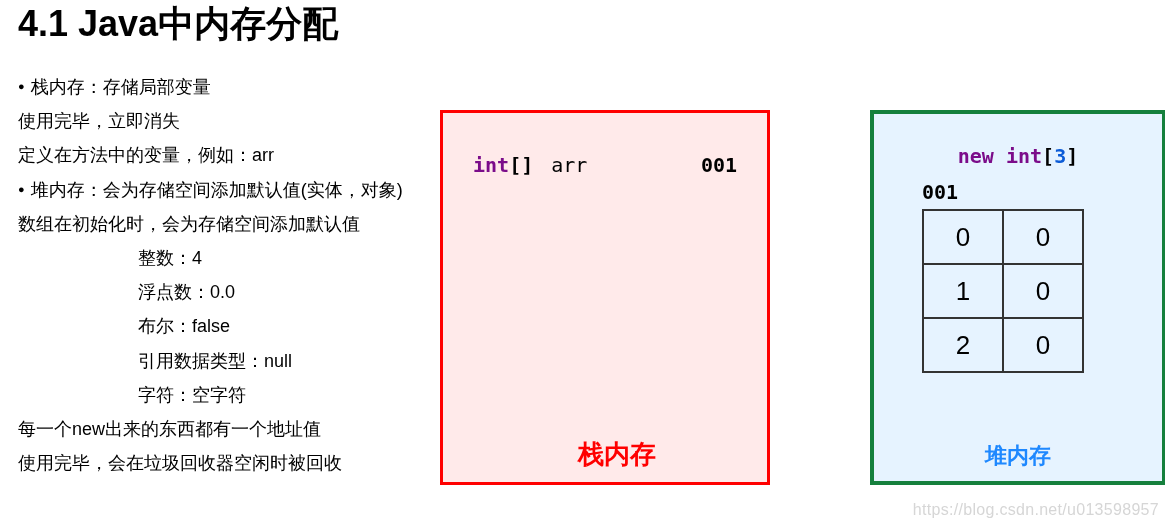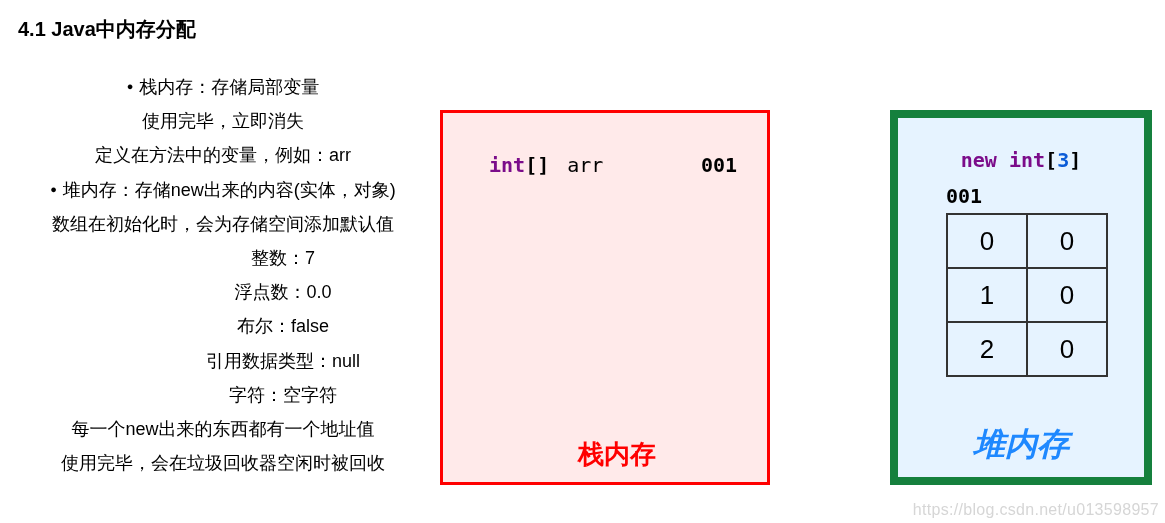--- a/index.html
+++ b/index.html
@@ -9,36 +9,35 @@
     height: 523px;
     background: #ffffff;
     font-family: "Microsoft YaHei", "PingFang SC", sans-serif;
     color: #000;
     position: relative;
     overflow: hidden;
   }
   .title {
     position: absolute;
     left: 18px;
-    top: 16px;
-    font-size: 20px;
+    top: 0;
+    font-size: 36px;
     font-weight: 700;
     text-align: center;
   }
   .content {
     position: absolute;
     left: 18px;
     top: 70px;
     width: 410px;
     font-size: 18px;
     line-height: 1.9;
   }
   .content .li {
     display: block;
-    text-align: center;
   }
   .bullet::before {
     content: "●";
     font-size: 11px;
     position: relative;
     top: -3px;
     margin-right: 6px;
   }
   .indent1 { padding-left: 120px; }
   .stack-box {
@@ -54,45 +53,43 @@
   .stack-code {
     position: absolute;
     top: 40px;
     left: 30px;
     right: 30px;
     font-family: Consolas, Menlo, monospace;
     font-size: 20px;
     font-weight: 700;
     display: flex;
     justify-content: space-between;
-    margin-left: 16px;
   }
   .stack-code .kw { color: #7b0c8a; font-weight: 700; }
   .stack-code .var { color: #000; font-weight: 400; margin-left: 6px;}
   .stack-code .addr { color: #000; font-weight: 700; }
   .stack-label {
     position: absolute;
     bottom: 10px;
     left: 0; right: 0;
     text-align: center;
     color: #ff0000;
     font-weight: 700;
     font-size: 26px;
     padding-left: 24px;
   }
   .heap-box {
     position: absolute;
     left: 870px;
     top: 110px;
-    width: 262px;
+    width: 296px;
     height: 375px;
-    border: 8px solid #15803d;
+    border: 4px solid #15803d;
     background: #e6f3ff;
     box-sizing: border-box;
-    margin-left: 20px;
   }
   .heap-code {
     position: absolute;
     top: 30px;
     left: 0; right: 0;
     text-align: center;
     font-family: Consolas, Menlo, monospace;
     font-size: 20px;
     font-weight: 700;
   }
@@ -120,45 +117,44 @@
     font-size: 26px;
     font-family: "Microsoft YaHei", sans-serif;
   }
   .heap-label {
     position: absolute;
     bottom: 10px;
     left: 0; right: 0;
     text-align: center;
     color: #1e88ff;
     font-weight: 700;
-    font-size: 32px;
-    font-style: italic;
+    font-size: 22px;
   }
   .watermark {
     position: absolute;
     right: 6px;
     bottom: 4px;
     font-size: 16px;
     color: #d6d6d6;
     font-family: sans-serif;
     letter-spacing: 0.3px;
   }
 </style>
 </head>
 <body>
 
 <div class="title">4.1 Java中内存分配</div>
 
 <div class="content">
   <span class="li bullet">栈内存：存储局部变量</span>
   <span class="li">使用完毕，立即消失</span>
   <span class="li">定义在方法中的变量，例如：arr</span>
-  <span class="li bullet">堆内存：存储new出来的内容(实体，对象)</span>
+  <span class="li bullet">堆内存：会为存储空间添加默认值(实体，对象)</span>
   <span class="li">数组在初始化时，会为存储空间添加默认值</span>
-  <span class="li indent1">整数：7</span>
+  <span class="li indent1">整数：4</span>
   <span class="li indent1">浮点数：0.0</span>
   <span class="li indent1">布尔：false</span>
   <span class="li indent1">引用数据类型：null</span>
   <span class="li indent1">字符：空字符</span>
   <span class="li">每一个new出来的东西都有一个地址值</span>
   <span class="li">使用完毕，会在垃圾回收器空闲时被回收</span>
 </div>
 
 <div class="stack-box">
   <div class="stack-code">

